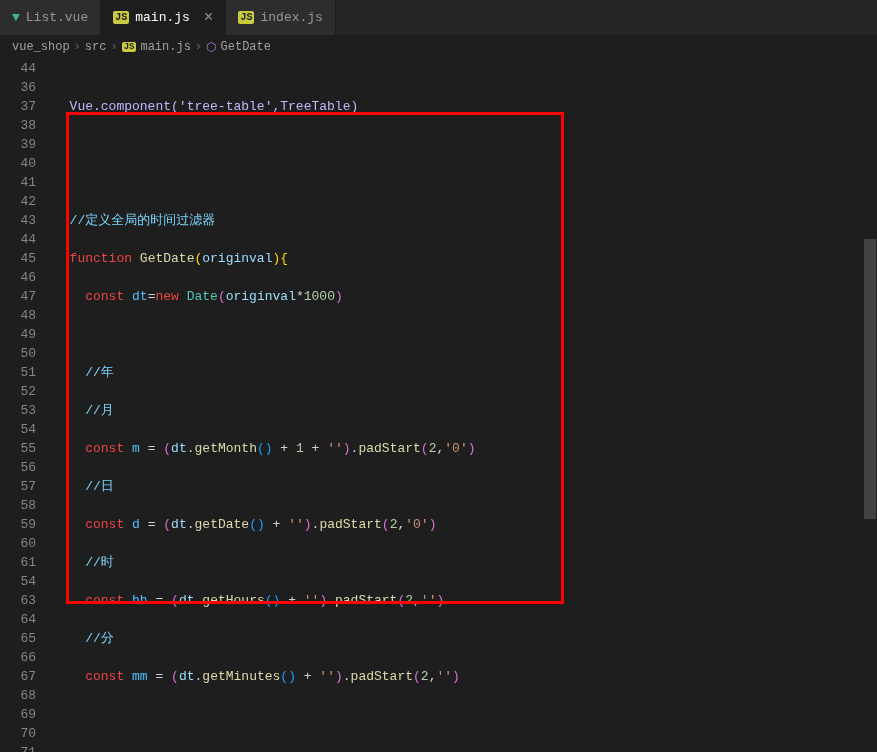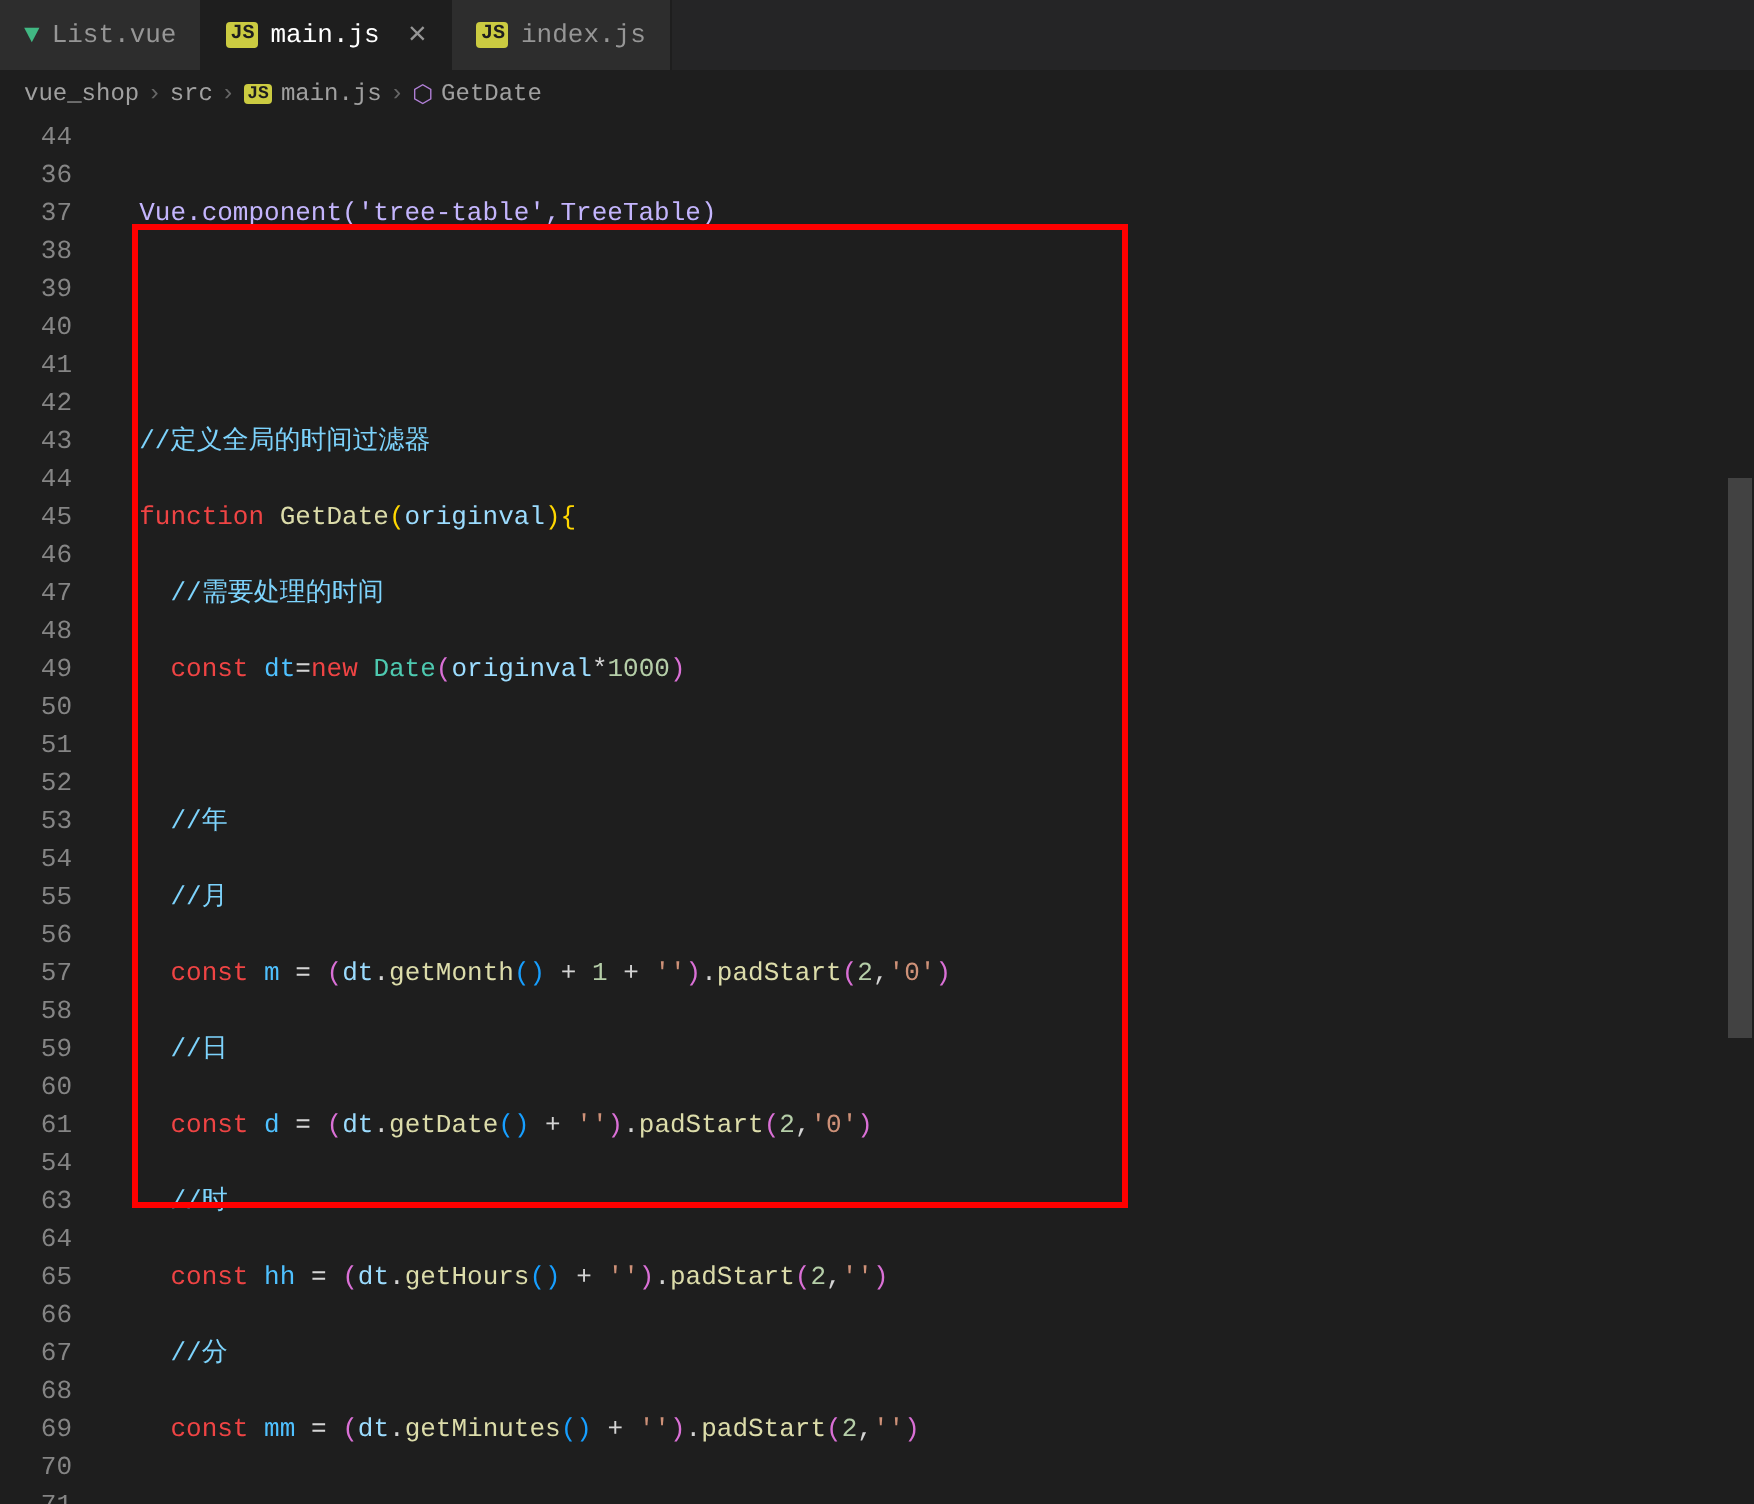--- a/index.html
+++ b/index.html
@@ -200,21 +200,20 @@
       <div class="line-num">70</div>
     <div class="line-num">71</div>
   </div>
   <div class="code">
     <div class="red-box" style="left:12px;top:53px;width:498px;height:492px;"></div>
 <div class="code-line" style="color:#c4b5fd">  <span>Vue.component('tree-table',TreeTable)</span></div>
 <div class="code-line"></div>
 <div class="code-line"></div>
 <div class="code-line">  <span class="c-comment">//定义全局的时间过滤器</span></div>
 <div class="code-line">  <span class="c-keyword">function</span> <span class="c-func">GetDate</span><span class="c-brace">(</span><span class="c-param">originval</span><span class="c-brace">)</span><span class="c-brace">{</span></div>
-<div class="code-line">    <span class="c-comment">//需要处理的时间</span></div>
 <div class="code-line">    <span class="c-keyword">const</span> <span class="c-const">dt</span><span class="c-op">=</span><span class="c-keyword">new</span> <span class="c-type">Date</span><span class="c-brace2">(</span><span class="c-var">originval</span><span class="c-op">*</span><span class="c-number">1000</span><span class="c-brace2">)</span></div>
 <div class="code-line"></div>
 <div class="code-line">    <span class="c-comment">//年</span></div>
 <div class="code-line">    <span class="c-comment">//月</span></div>
 <div class="code-line">    <span class="c-keyword">const</span> <span class="c-const">m</span> <span class="c-op">=</span> <span class="c-brace2">(</span><span class="c-var">dt</span>.<span class="c-func">getMonth</span><span class="c-brace3">()</span><span> + </span><span class="c-number">1</span> + <span class="c-string">''</span><span class="c-brace2">)</span>.<span class="c-func">padStart</span><span class="c-brace2">(</span><span class="c-number">2</span>,<span class="c-string">'0'</span><span class="c-brace2">)</span></div>
 <div class="code-line">    <span class="c-comment">//日</span></div>
 <div class="code-line">    <span class="c-keyword">const</span> <span class="c-const">d</span> <span class="c-op">=</span> <span class="c-brace2">(</span><span class="c-var">dt</span>.<span class="c-func">getDate</span><span class="c-brace3">()</span> + <span class="c-string">''</span><span class="c-brace2">)</span>.<span class="c-func">padStart</span><span class="c-brace2">(</span><span class="c-number">2</span>,<span class="c-string">'0'</span><span class="c-brace2">)</span></div>
 <div class="code-line">    <span class="c-comment">//时</span></div>
 <div class="code-line">    <span class="c-keyword">const</span> <span class="c-const">hh</span> <span class="c-op">=</span> <span class="c-brace2">(</span><span class="c-var">dt</span>.<span class="c-func">getHours</span><span class="c-brace3">()</span> + <span class="c-string">''</span><span class="c-brace2">)</span>.<span class="c-func">padStart</span><span class="c-brace2">(</span><span class="c-number">2</span>,<span class="c-string">''</span><span class="c-brace2">)</span></div>
 <div class="code-line">    <span class="c-comment">//分</span></div>

